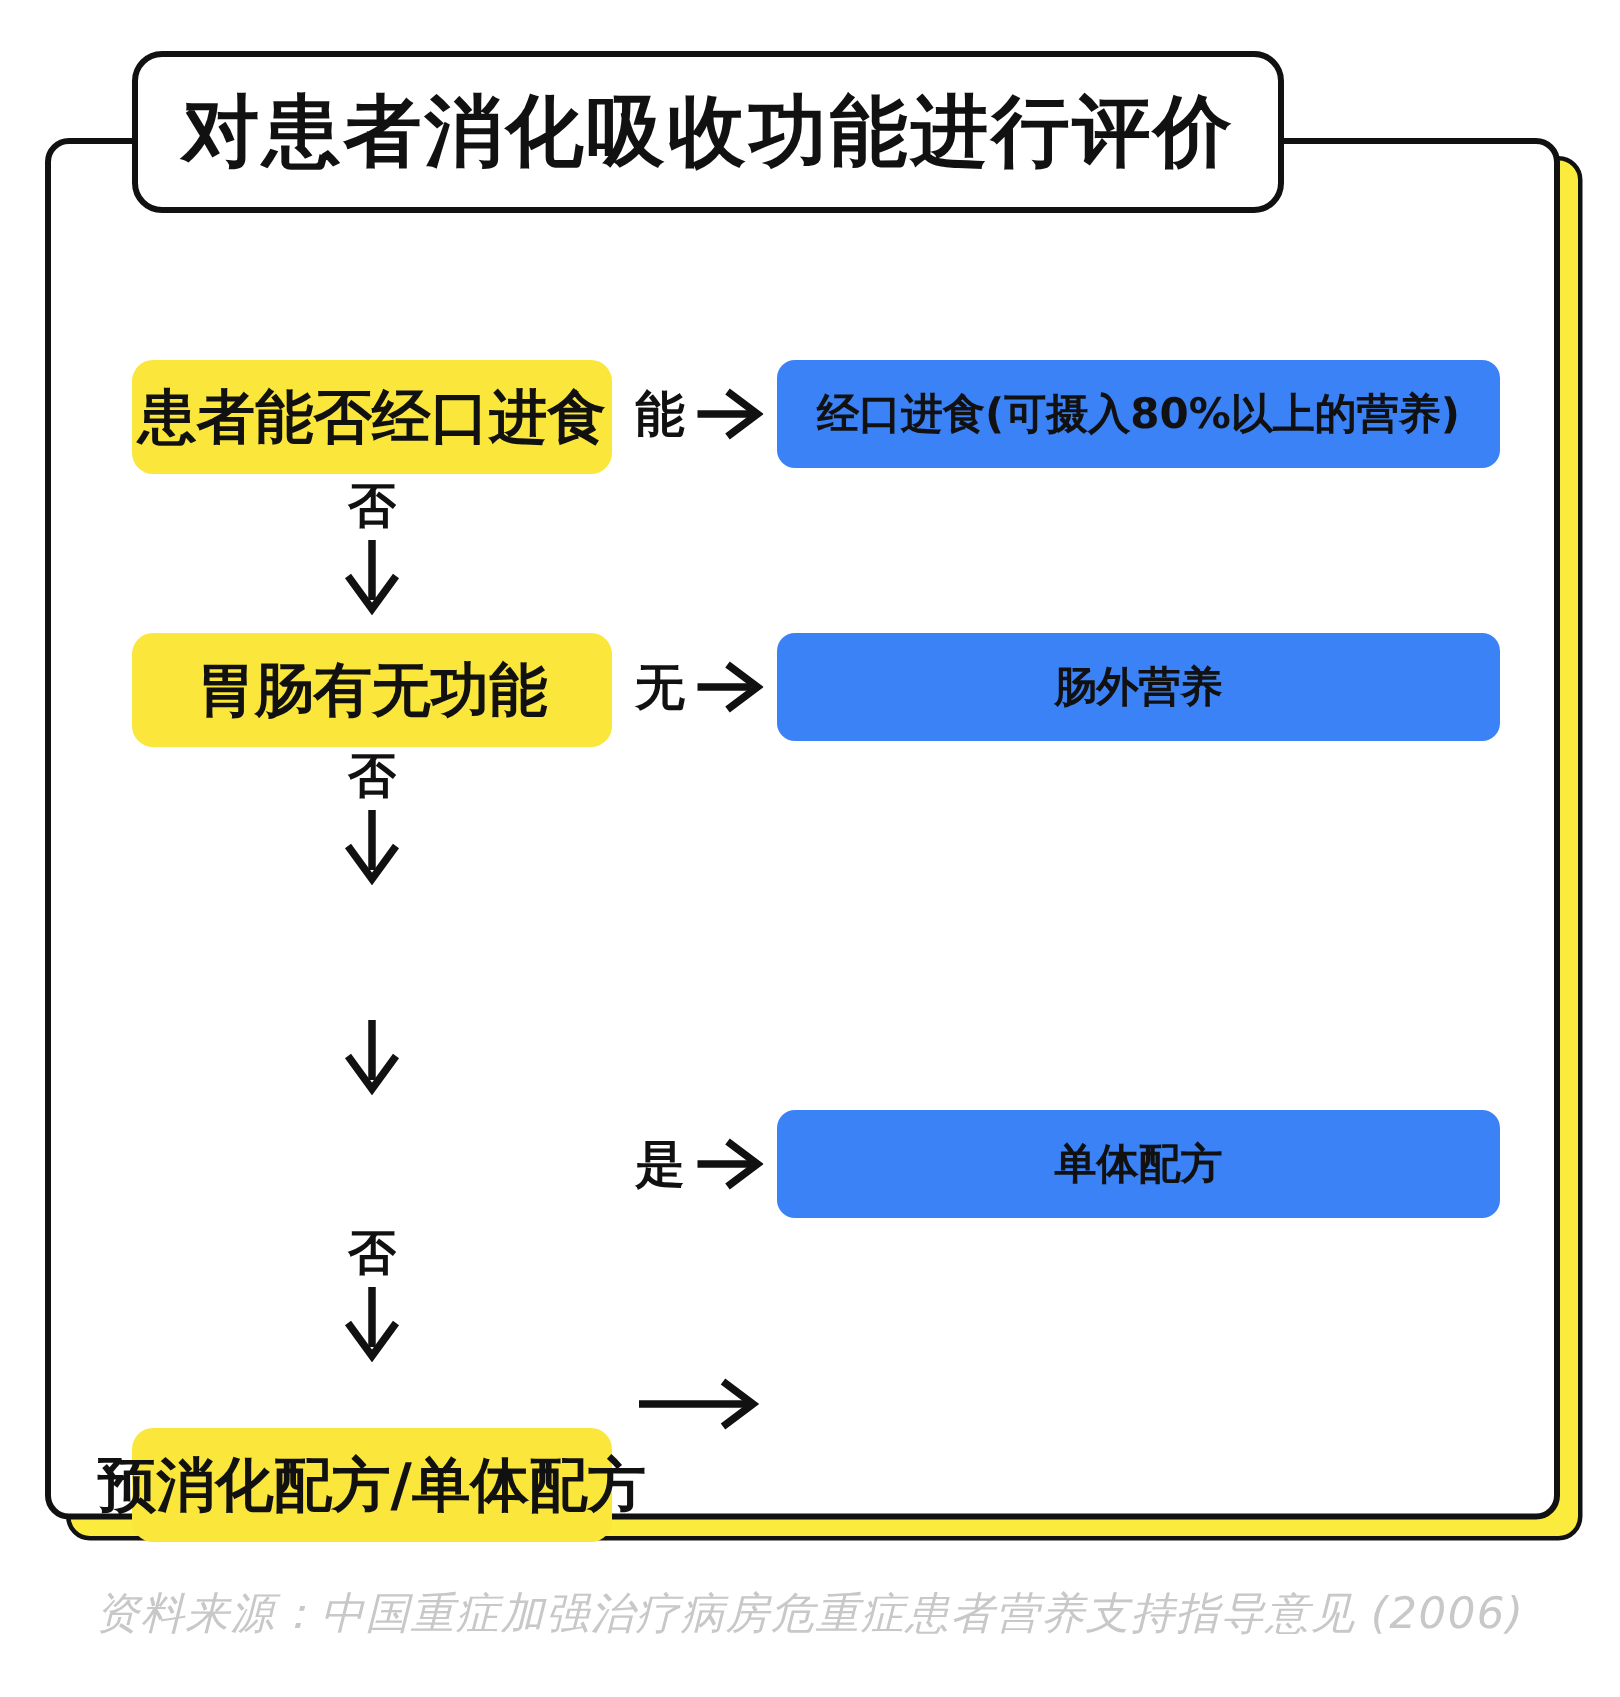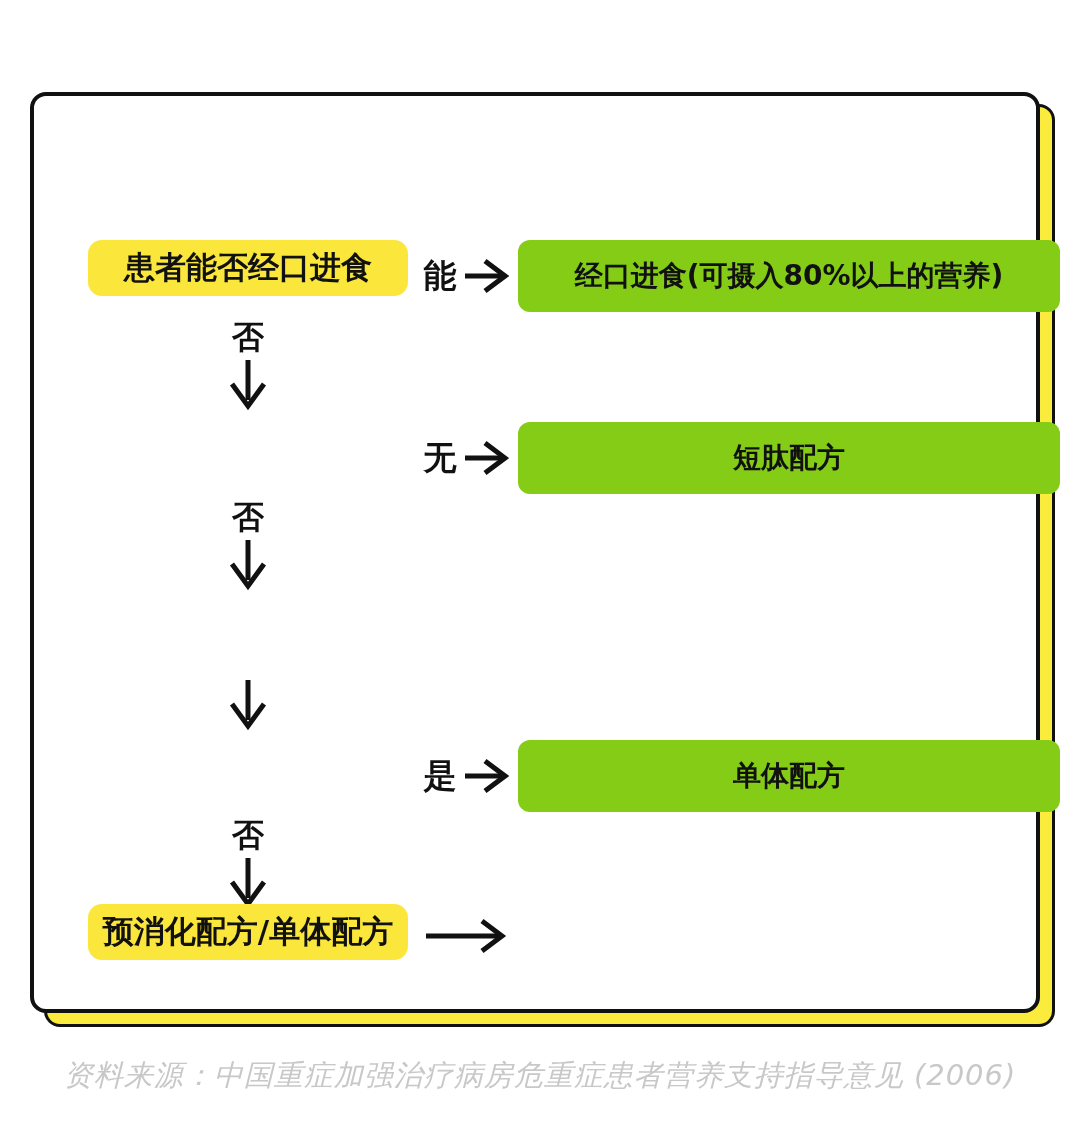--- a/index.html
+++ b/index.html
@@ -45,35 +45,35 @@
     justify-content: center;
     font-size: 52px;
     font-weight: bold;
     letter-spacing: 2px;
     white-space: nowrap;
   }
   
   .q-box {
     position: absolute;
     left: 88px;
-    width: 320px; height: 56px;
+    width: 320px; height: 76px;
     background: #FBE73B;
     border-radius: 14px;
     display: flex;
     align-items: center;
     justify-content: center;
-    font-size: 31px;
+    font-size: 39px;
     font-weight: bold;
     white-space: nowrap;
   }
   .r-box {
     position: absolute;
     left: 518px;
-    width: 542px; height: 72px;
-    background: #84cc16;
+    width: 482px; height: 72px;
+    background: #3b82f6;
     border-radius: 12px;
     display: flex;
     align-items: center;
     justify-content: center;
     font-size: 28px;
     font-weight: bold;
     white-space: nowrap;
   }
   .ellipse {
     position: absolute;
@@ -140,20 +140,21 @@
 </style>
 </head>
 <body>
 
 <div id="canvas">
 
   <div class="back-card"></div>
 
   <div class="main-card"></div>
 
+  <div class="title-box">对患者消化吸收功能进行评价</div>
 
   <div class="q-box" style="top:240px">患者能否经口进食</div>
   <div class="branch" style="top:240px">
     <span class="branch-label">能</span>
     <span>
       <svg width="46" height="36" viewBox="0 0 46 36" fill="none">
         <path d="M2 18 H38" stroke="#111111" stroke-width="5"></path>
         <path d="M22 3 L42 18 L22 33" stroke="#111111" stroke-width="5" fill="none"></path>
       </svg>
     </span>
@@ -163,30 +164,31 @@
   <div class="connector" style="top:318px">
     <span class="down-label">否</span>
     <span>
       <svg width="40" height="52" viewBox="0 0 40 52" fill="none">
         <path d="M20 2 V42" stroke="#111111" stroke-width="5"></path>
         <path d="M4 26 L20 48 L36 26" stroke="#111111" stroke-width="5" fill="none"></path>
       </svg>
     </span>
   </div>
 
+  <div class="q-box" style="top:422px">胃肠有无功能</div>
   <div class="branch" style="top:422px">
     <span class="branch-label">无</span>
     <span>
       <svg width="46" height="36" viewBox="0 0 46 36" fill="none">
         <path d="M2 18 H38" stroke="#111111" stroke-width="5"></path>
         <path d="M22 3 L42 18 L22 33" stroke="#111111" stroke-width="5" fill="none"></path>
       </svg>
     </span>
   </div>
-  <div class="r-box" style="top:422px">短肽配方</div>
+  <div class="r-box" style="top:422px">肠外营养</div>
 
   <div class="connector" style="top:498px">
     <span class="down-label">否</span>
     <span>
       <svg width="40" height="52" viewBox="0 0 40 52" fill="none">
         <path d="M20 2 V42" stroke="#111111" stroke-width="5"></path>
         <path d="M4 26 L20 48 L36 26" stroke="#111111" stroke-width="5" fill="none"></path>
       </svg>
     </span>
   </div>
@@ -215,21 +217,21 @@
   <div class="connector" style="top:816px">
     <span class="down-label">否</span>
     <span>
       <svg width="40" height="52" viewBox="0 0 40 52" fill="none">
         <path d="M20 2 V42" stroke="#111111" stroke-width="5"></path>
         <path d="M4 26 L20 48 L36 26" stroke="#111111" stroke-width="5" fill="none"></path>
       </svg>
     </span>
   </div>
 
-  <div class="q-box" style="top:904px">预消化配方/单体配方</div>
+  <div class="q-box" style="top:952px">预消化配方/单体配方</div>
   <div class="branch-arrow-long" style="top:900px">
     <svg width="84" height="36" viewBox="0 0 84 36" fill="none">
       <path d="M2 18 H74" stroke="#111111" stroke-width="5"></path>
       <path d="M58 3 L78 18 L58 33" stroke="#111111" stroke-width="5" fill="none"></path>
     </svg>
   </div>
 
   <div class="source-note">资料来源：中国重症加强治疗病房危重症患者营养支持指导意见 (2006)</div>
 
 </div>

